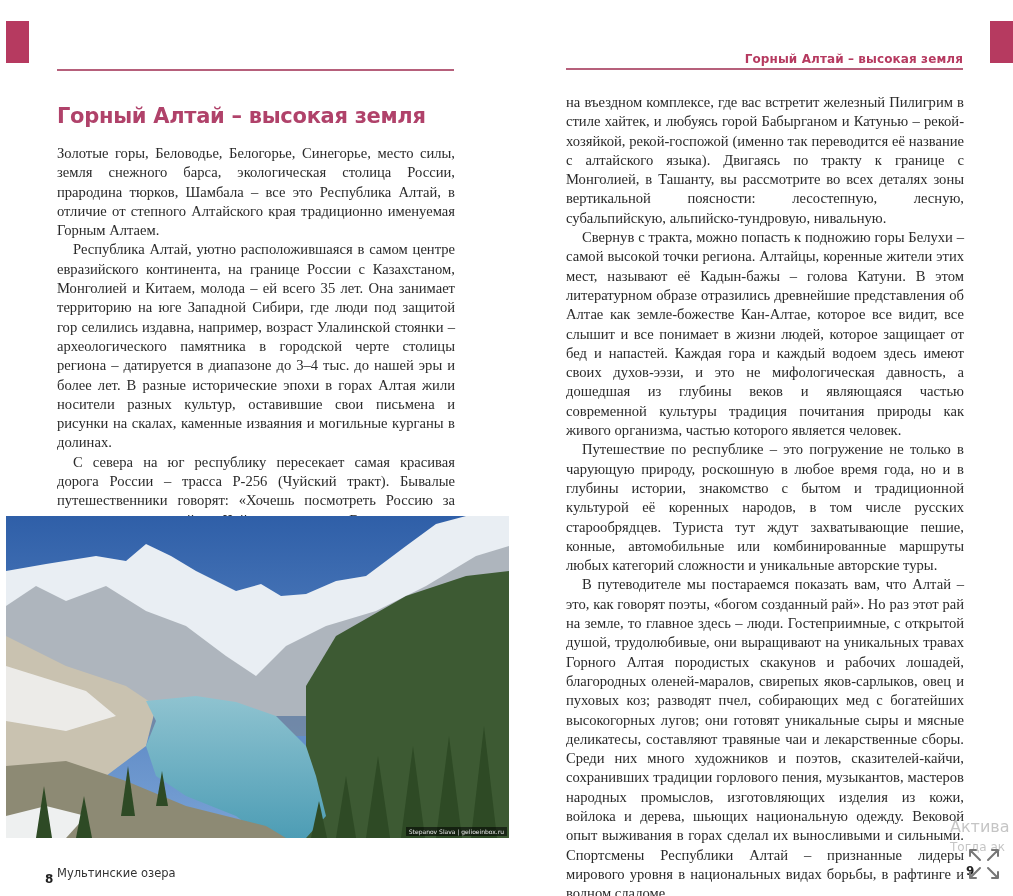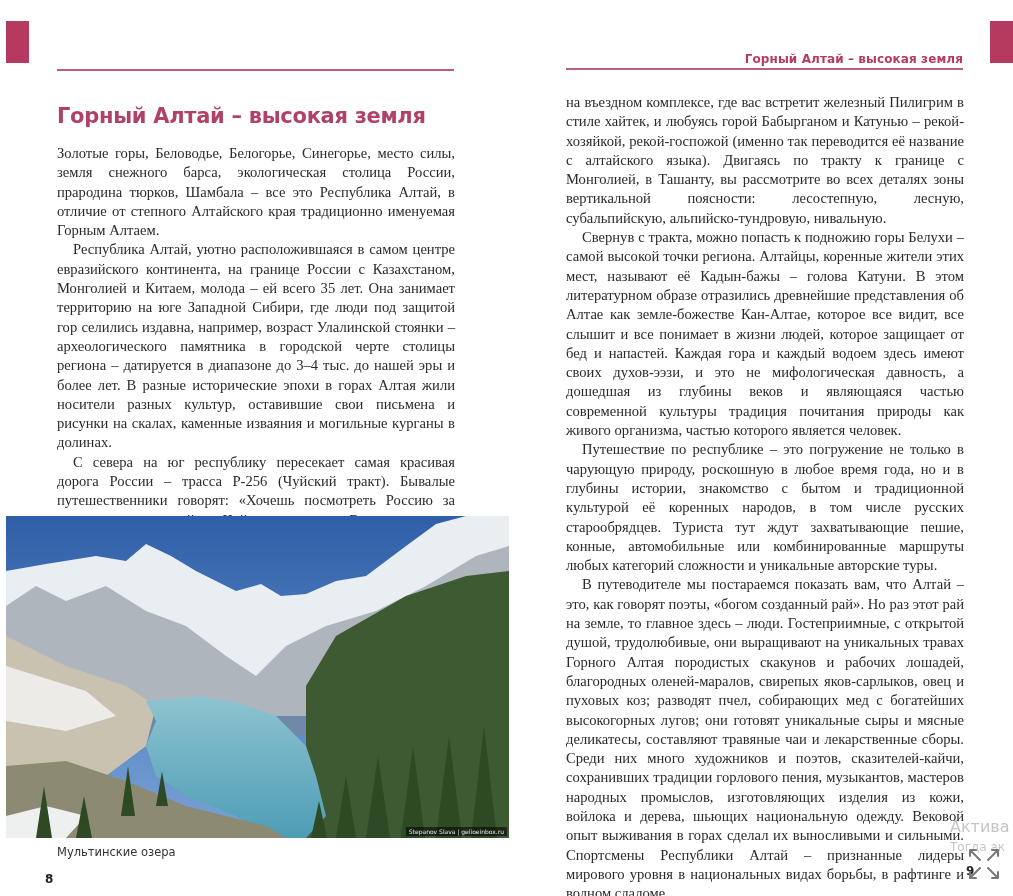--- a/index.html
+++ b/index.html
@@ -48,21 +48,21 @@
       overflow: hidden;
     }
     .photo svg { display: block; }
     .photo-credit {
       position: absolute; right: 2px; bottom: 2px;
       font-family: "DejaVu Sans", sans-serif; font-size: 6px; color: #e8e8e8;
       background: rgba(0,0,0,0.55); padding: 1px 3px;
     }
 
     .caption {
-      position: absolute; left: 57px; top: 829px;
+      position: absolute; left: 57px; top: 850px;
       font-family: "DejaVu Sans", sans-serif; font-size: 11.5px; color: #333;
     }
     .folio {
       position: absolute; font-family: "DejaVu Sans", sans-serif;
       font-size: 12px; font-weight: bold; color: #222;
     }
     .folio.left { left: 45px; top: 856px; }
     .folio.right { left: 460px; top: 848px; }
 
     .os-watermark {

